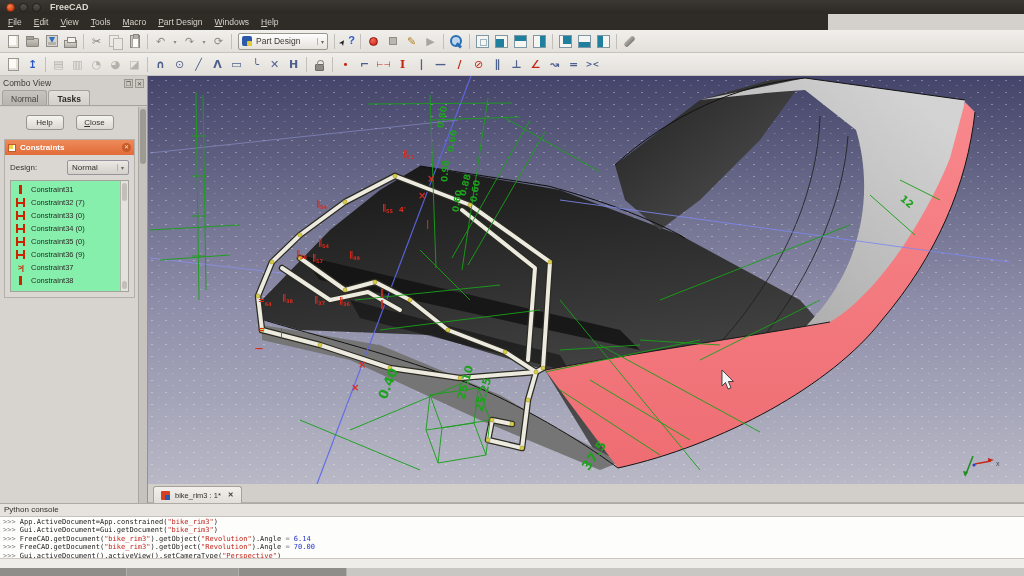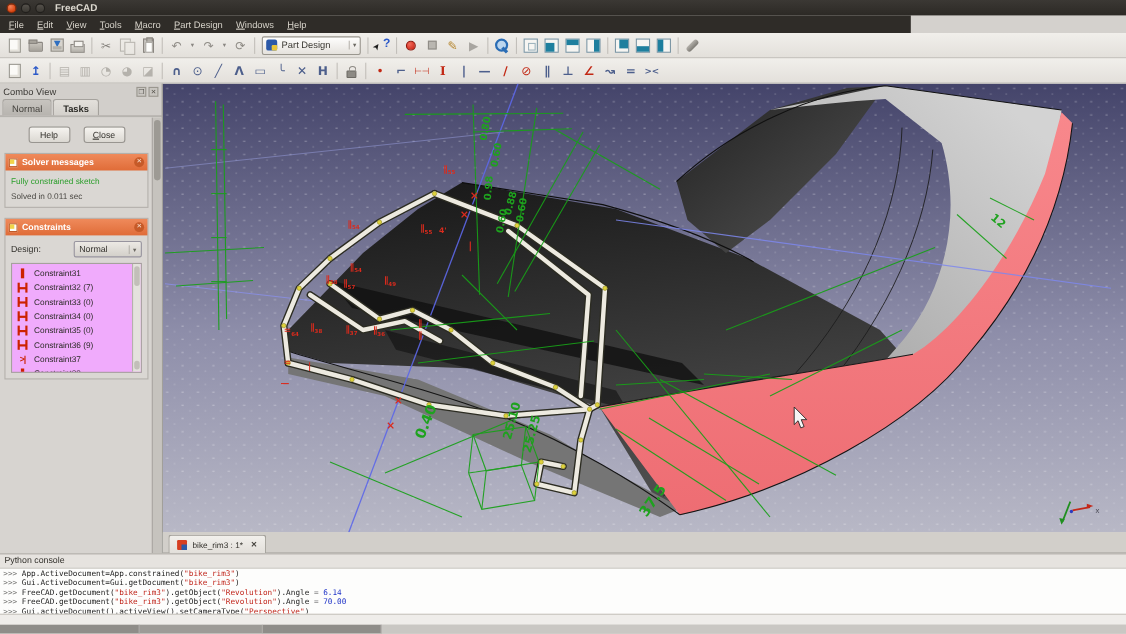--- a/index.html
+++ b/index.html
@@ -95,21 +95,21 @@
   .tsec-body { padding:4px 5px 5px; }
   .solver-ok { color:#2c9e2c; font-size:7.5px; margin:1px 0 5px; }
   .solver-detail { color:#4a4843; font-size:7.5px; }
   .ctl-row { display:flex; align-items:center; margin:4px 0; }
   .cb { width:9px; height:9px; border:1px solid #918e88; background:#fdfdfb; margin-right:5px; flex:0 0 auto; }
   .cb.checked { background:#e97a3c; border-color:#b5521c; color:#fff; font-size:7px; line-height:8px; text-align:center; font-weight:bold; }
   .ctl-label { font-size:8px; color:#33312c; }
   .dropdown { margin-left:auto; width:62px; height:15px; background:linear-gradient(#ece9e4,#d3d0ca);
     border:1px solid #97949e; border-radius:2px; display:flex; align-items:center; font-size:8px; color:#33312c; padding:0 4px; }
   .dropdown .arr { margin-left:auto; font-size:6px; color:#6b6862; border-left:1px solid #b5b2ac; padding-left:3px; }
-  .constraint-list { background:#f0abfc; border:1px solid #a5a29c; height:100px; margin-top:5px; position:relative; overflow:hidden; padding:2px 0; }
+  .constraint-list { background:#86efac; border:1px solid #a5a29c; height:112px; margin-top:5px; position:relative; overflow:hidden; padding:2px 0; }
   .citem { display:flex; align-items:center; height:13px; padding-left:4px; }
   .cic { width:11px; display:flex; justify-content:center; align-items:center; flex:0 0 auto; }
   .cic-vertical { width:2.5px; height:9px; background:#cc2200; }
   .cic-hdist { width:9px; height:9px; position:relative; }
   .cic-hdist:before, .cic-hdist:after { content:""; position:absolute; top:0; width:2px; height:9px; background:#cc2200; }
   .cic-hdist:before { left:0; } .cic-hdist:after { right:0; }
   .cic-hdist i { position:absolute; left:1px; right:1px; top:3.5px; height:2px; background:#cc2200; }
   .cic-tangent { color:#cc2200; font-size:8px; font-weight:bold; letter-spacing:-1px; }
   .clabel { font-size:7.5px; color:#2b2a26; margin-left:5px; }
   .clist-scroll { position:absolute; right:0; top:0; bottom:0; width:8px; background:#e4e2dd; border-left:1px solid #b5b2ac; }
@@ -409,31 +409,20 @@
   <div id="combo-tabs">
       <span class="ctab">Normal</span>
       <span class="ctab active">Tasks</span>
     </div>
   <div id="tasks-body">
     <div class="task-btnrow">
       <div class="task-btn">Help</div>
       <div class="task-btn"><u>C</u>lose</div>
     </div>
 
-    <div class="tsection">
-      <div class="tsec-head">
-        <span class="tsec-note"></span>
-        <span class="tsec-title">Solver messages</span>
-        <span class="tsec-x">✕</span>
-      </div>
-      <div class="tsec-body">
-        <div class="solver-ok">Fully constrained sketch</div>
-        <div class="solver-detail">Solved in 0.011 sec</div>
-      </div>
-    </div>
 
 
     <div class="tsection">
       <div class="tsec-head">
         <span class="tsec-note"></span>
         <span class="tsec-title">Constraints</span>
         <span class="tsec-x">✕</span>
       </div>
       <div class="tsec-body">
         <div class="ctl-row" style="margin-top:1px;">

